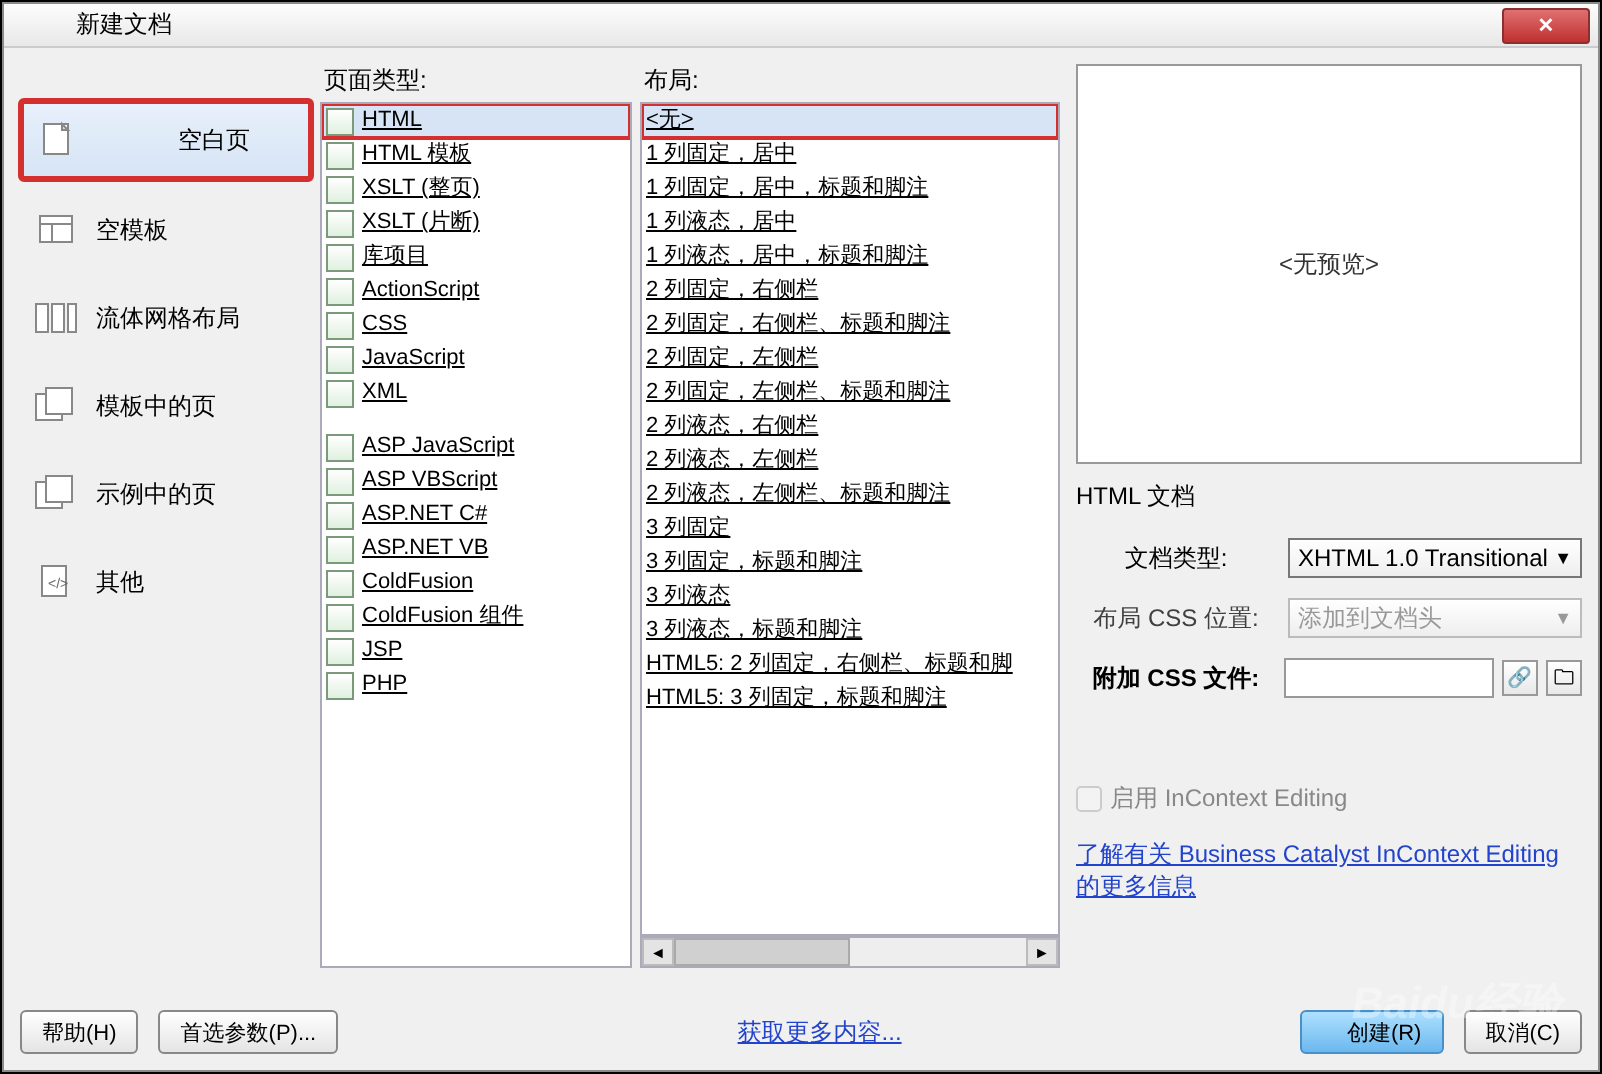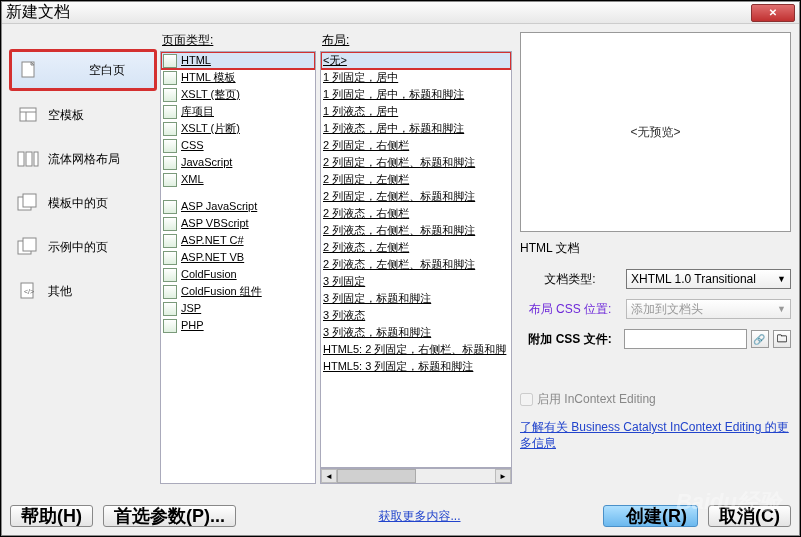--- a/index.html
+++ b/index.html
@@ -1,57 +1,57 @@
 <!DOCTYPE html>
 <html><head>
 <meta charset="utf-8">
 <style>
 * { box-sizing: border-box; margin: 0; padding: 0; }
 body { font-family: "Microsoft YaHei", SimSun, sans-serif; font-size: 12px; background: #000; width: 801px; height: 537px; position: relative; }
 .dialog { position: absolute; top: 1px; left: 1px; width: 799px; height: 535px; background: #f0f0f0; border: 1px solid #8a8a8a; }
 .titlebar { height: 22px; background: linear-gradient(#fdfdfd, #e8e8e8); border-bottom: 1px solid #ccc; display: flex; align-items: center; padding: 0 4px; }
-.titlebar-title { flex: 1; font-size: 16px; }
+.titlebar-title { flex: 1; font-size: 12px; margin-left: 32px; }
 .close-btn { width: 44px; height: 18px; background: linear-gradient(#e07070, #c03030); border: 1px solid #8a3030; border-radius: 2px; color: #fff; display: flex; align-items: center; justify-content: center; font-size: 10px; font-weight: bold; cursor: pointer; }
 .content { display: flex; padding: 8px; gap: 4px; height: 468px; }
 .left-nav { width: 146px; display: flex; flex-direction: column; gap: 6px; padding-top: 18px; }
 .nav-item { display: flex; align-items: center; gap: 8px; padding: 8px 6px; cursor: pointer; }
 .nav-item.selected { background: linear-gradient(#e8f0fb, #d6e4f5); border: 1px solid #a9c6e8; border-radius: 2px; }
 .nav-item.highlighted { outline: 3px solid #d43030; outline-offset: -2px; gap: 48px; }
 .nav-icon { width: 24px; height: 22px; display: inline-flex; align-items: center; justify-content: center; }
 .col { display: flex; flex-direction: column; }
-.col-header { font-size: 12px; margin-bottom: 2px; padding-left: 2px; text-decoration: underline; }
+.col-header { font-size: 12px; margin-bottom: 2px; padding-left: 2px; }
 .listbox { background: #fff; border: 1px solid #aab; overflow: auto; }
 .page-type-col { width: 156px; }
 .page-type-list { height: 436px; }
-.layout-col { width: 192px; }
+.layout-col { width: 210px; }
 .layout-list { height: 418px; }
 .list-item { padding: 1px 4px 1px 2px; display: flex; align-items: center; gap: 4px; line-height: 15px; cursor: pointer; font-size: 11px; white-space: nowrap; text-decoration: underline; }
 .list-item.selected { background: #d6e4f5; }
 .list-item.highlighted { outline: 2px solid #d43030; outline-offset: -1px; }
 .file-icon { width: 14px; height: 14px; display: inline-block; background: linear-gradient(#fff, #e0f0e0); border: 1px solid #7a9a7a; position: relative; }
 .hscroll { height: 16px; background: #f0f0f0; border: 1px solid #aab; display: flex; align-items: center; }
 .hscroll .arrow { width: 16px; height: 14px; background: #e4e4e4; border: 1px solid #bbb; display: flex; align-items: center; justify-content: center; font-size: 8px; }
 .hscroll .track { flex: 1; height: 14px; background: #eee; }
 .hscroll .thumb { width: 50%; height: 100%; background: #d0d0d0; border: 1px solid #aaa; }
 .right-col { flex: 1; display: flex; flex-direction: column; gap: 6px; padding-left: 4px; }
 .preview { border: 1px solid #999; background: #fff; height: 200px; display: flex; align-items: center; justify-content: center; color: #333; }
 .caption { padding: 2px 0; }
 .form-row { display: flex; align-items: center; gap: 6px; margin-top: 4px; text-align: center; }
 .form-label { width: 100px; white-space: nowrap; }
-.form-label.disabled { color: #6d28d9; }
+.form-label.disabled { color: #404040; }
 .dropdown { flex: 1; height: 20px; border: 1px solid #777; background: linear-gradient(#fff,#eee); display: flex; align-items: center; padding: 0 4px; font-size: 12px; }
 .dropdown .arrow { margin-left: auto; font-size: 9px; }
 .dropdown.disabled { color: #999; border-color: #bbb; }
 .attach-row { display: flex; align-items: center; gap: 4px; font-weight: bold; }
 .attach-input { flex: 1; height: 20px; border: 1px solid #999; background: #fff; }
 .small-btn { width: 18px; height: 18px; border: 1px solid #999; background: linear-gradient(#fff,#e8e8e8); display: flex; align-items: center; justify-content: center; font-size: 10px; }
 .checkbox-row { display: flex; align-items: center; gap: 4px; color: #888; }
 .link { color: #2244cc; text-decoration: underline; cursor: pointer; }
 .footer { position: absolute; bottom: 8px; left: 8px; right: 8px; display: flex; align-items: center; gap: 10px; }
-.btn { height: 22px; padding: 0 10px; border: 1px solid #888; border-radius: 3px; background: linear-gradient(#fff,#e4e4e4); display: inline-flex; align-items: center; cursor: pointer; font-size: 18px; font-weight: bold; }
+.btn { height: 22px; padding: 0 10px; border: 1px solid #888; border-radius: 3px; background: linear-gradient(#fff,#e4e4e4); display: inline-flex; align-items: center; cursor: pointer; font-size: 11px; }
 .btn.primary { background: linear-gradient(#aee0ff,#6bb8ee); border-color: #4a90c8; padding-left: 22px; }
 .footer-spacer { flex: 1; }
 .watermark { position: absolute; right: 20px; bottom: 20px; color: rgba(255,255,255,0.35); font-size: 22px; font-style: italic; pointer-events: none; font-weight: bold; }
 </style>
 </head>
 <body>
 
 <div class="dialog">
   <div class="titlebar">
     <span class="titlebar-title">新建文档</span>
@@ -131,25 +131,29 @@
           <div class="list-item">
             <span class="file-icon"></span>
             <span>HTML 模板</span>
           </div>
           <div class="list-item">
             <span class="file-icon"></span>
             <span>XSLT (整页)</span>
           </div>
           <div class="list-item">
             <span class="file-icon"></span>
+            <span>XSLT (片断)</span>
+          </div>
+          <div class="list-item">
+            <span class="file-icon"></span>
             <span>库项目</span>
           </div>
           <div class="list-item">
             <span class="file-icon"></span>
-            <span>XSLT (片断)</span>
+            <span>ActionScript</span>
           </div>
           <div class="list-item">
             <span class="file-icon"></span>
             <span>CSS</span>
           </div>
           <div class="list-item">
             <span class="file-icon"></span>
             <span>JavaScript</span>
           </div>
           <div class="list-item">
@@ -217,23 +221,20 @@
             <span>2 列固定，右侧栏、标题和脚注</span>
           </div>
           <div class="list-item">
             <span>2 列固定，左侧栏</span>
           </div>
           <div class="list-item">
             <span>2 列固定，左侧栏、标题和脚注</span>
           </div>
           <div class="list-item">
             <span>2 列液态，右侧栏</span>
-          </div>
-          <div class="list-item">
-            <span>2 列液态，右侧栏、标题和脚注</span>
           </div>
           <div class="list-item">
             <span>2 列液态，左侧栏</span>
           </div>
           <div class="list-item">
             <span>2 列液态，左侧栏、标题和脚注</span>
           </div>
           <div class="list-item">
             <span>3 列固定</span>
           </div>

